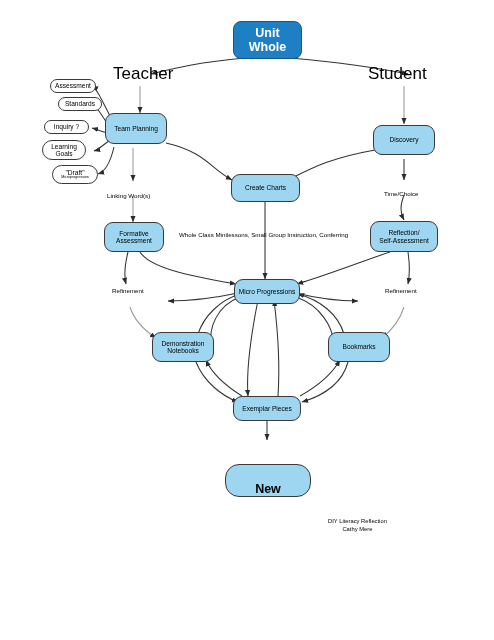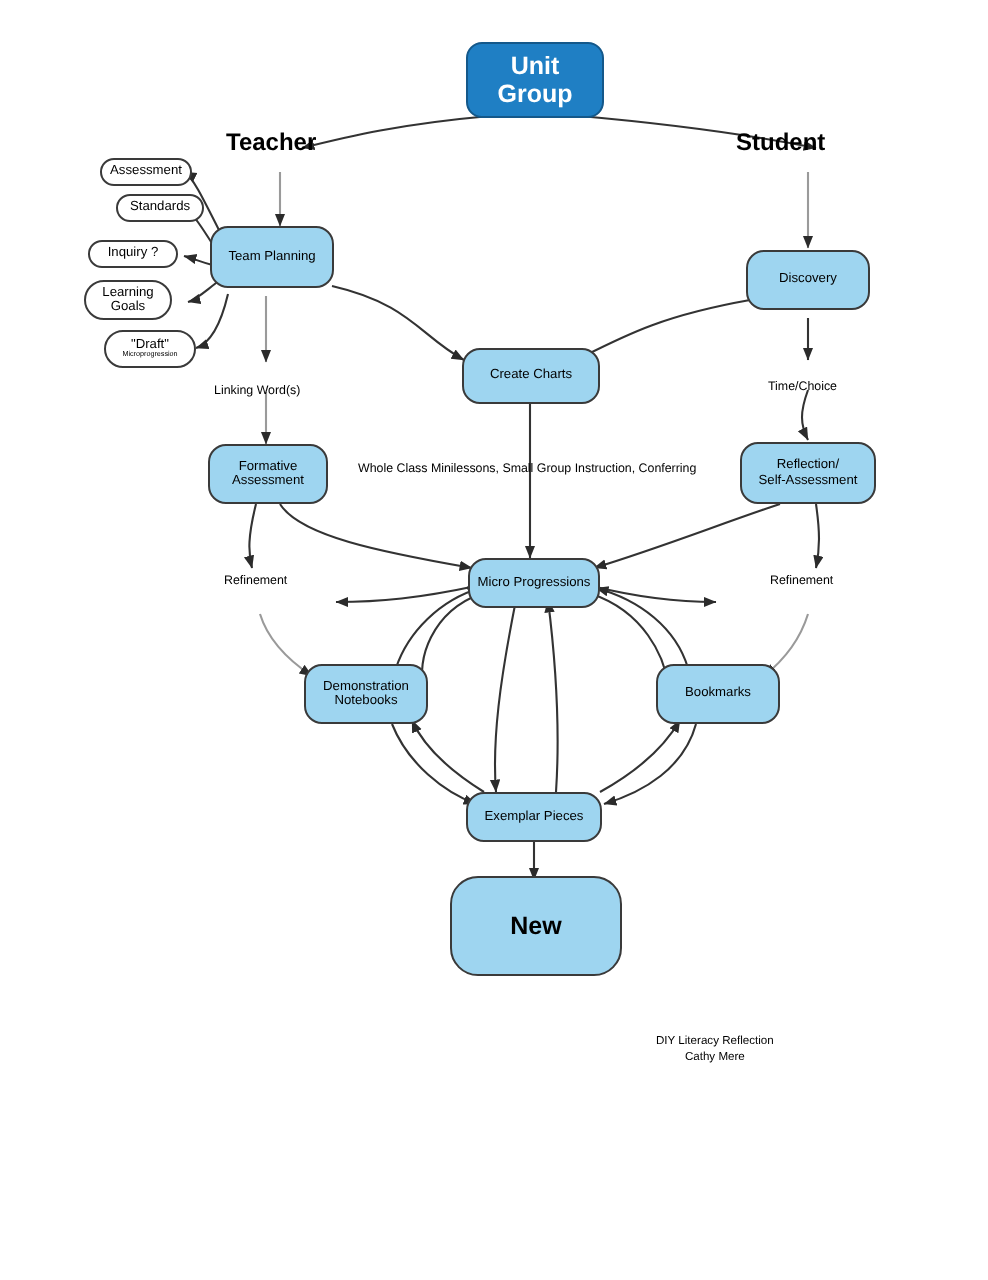--- a/index.html
+++ b/index.html
@@ -49,22 +49,22 @@
     border:1px solid #3a3a3a;
     border-radius:12px;
     font-size:6.6px;
     color:#000000;
     line-height:1.1;
   }
   .oval .sub{font-size:3.6px;margin-top:0.5px;}
 
   .colhead{
     position:absolute;
-    font-size:12px;
-    font-weight:bold;
+    font-size:17px;
+    font-weight:normal;
     color:#000000;
     white-space:nowrap;
   }
   .elabel{
     position:absolute;
     font-size:6.2px;
     color:#000000;
     white-space:nowrap;
     text-align:center;
   }
@@ -147,21 +147,21 @@
       <path d="M267,420 L267,440"></path>
     </g>
   </svg>
 
   <div class="colhead" style="left:113px;top:64px;">Teacher</div>
   <div class="colhead" style="left:368px;top:64px;text-align:center;">Student</div>
 
   <div class="node dark" style="left:233px;top:21px;width:69px;height:38px;">
     <div>
       <div>Unit</div>
-      <div>Group</div>
+      <div>Whole</div>
     </div>
   </div>
 
   <div class="oval" style="left:50px;top:79px;width:46px;height:14px;">
     <span>Assessment</span>
   </div>
   <div class="oval" style="left:58px;top:97px;width:44px;height:14px;">
     <span>Standards</span>
   </div>
   <div class="oval" style="left:44px;top:120px;width:45px;height:14px;">
@@ -214,21 +214,21 @@
   </div>
 
   <div class="node blue" style="left:328px;top:332px;width:62px;height:30px;">
     <span>Bookmarks</span>
   </div>
 
   <div class="node blue" style="left:233px;top:396px;width:68px;height:25px;">
     <span>Exemplar Pieces</span>
   </div>
 
-  <div class="node blue big" style="left:225px;top:438px;width:86px;height:50px;">
+  <div class="node blue big" style="left:225px;top:464px;width:86px;height:33px;align-items:flex-end;">
     <div>
       <div>New</div>
     </div>
   </div>
 
   <div class="elabel" style="left:107px;top:192px;">Linking Word(s)</div>
   <div class="elabel" style="left:384px;top:190px;">Time/Choice</div>
   <div class="elabel" style="left:179px;top:231px;">Whole Class Minilessons, Small Group Instruction, Conferring</div>
   <div class="elabel" style="left:112px;top:287px;">Refinement</div>
   <div class="elabel" style="left:385px;top:287px;">Refinement</div>

